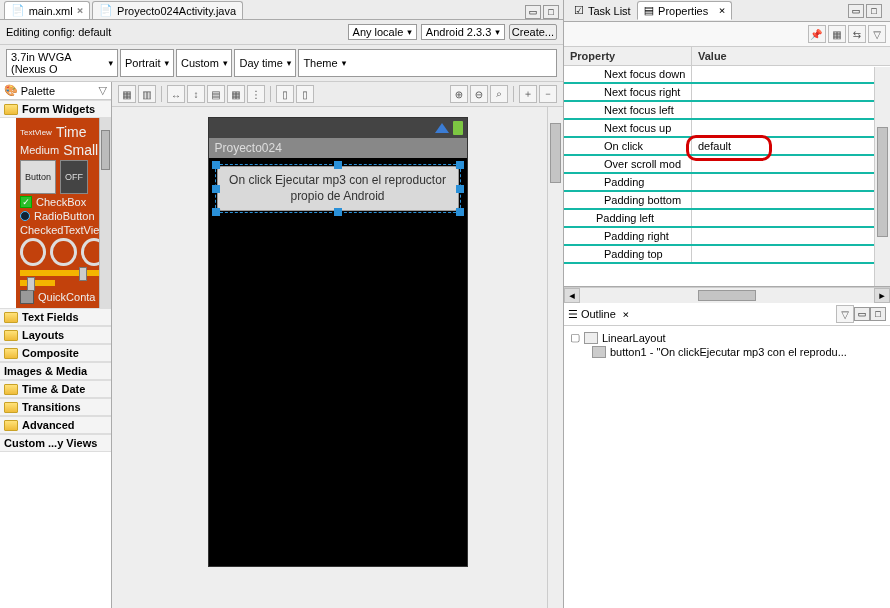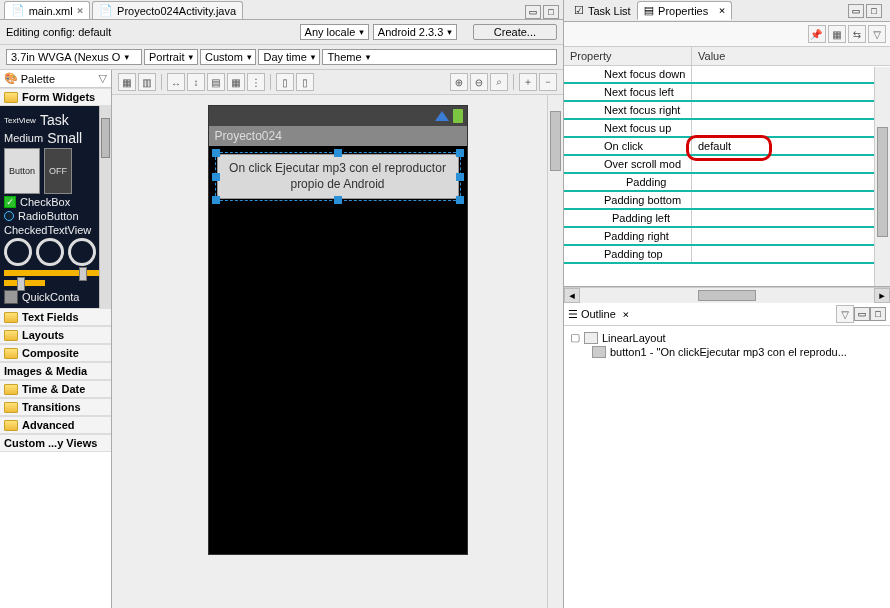--- a/index.html
+++ b/index.html
@@ -13,35 +13,35 @@
 .tab.active { background: #fff; }
 .tab .close-x { font-weight: bold; color: #888; }
 .win-btns { margin-left: auto; display: flex; gap: 2px; padding-right: 4px; }
 .win-btn { width: 16px; height: 14px; border: 1px solid #999; background: #eee; font-size: 9px; text-align: center; line-height: 12px; }
 
 
 .config-row { display: flex; align-items: center; gap: 4px; padding: 4px 6px; border-bottom: 1px solid #ccc; }
 .config-label { margin-right: auto; }
 .dropdown { border: 1px solid #999; background: #fff; padding: 1px 4px; display: inline-flex; align-items: center; gap: 2px; }
 .dropdown::after { content: "▾"; font-size: 9px; margin-left: 2px; }
-.btn { border: 1px solid #999; background: #eee; padding: 1px 20px; border-radius: 2px; margin-left: 12px; }
+.btn { border: 1px solid #999; background: #eee; padding: 1px 2px; border-radius: 2px; }
 
 .device-row { display: flex; gap: 2px; padding: 4px 6px; border-bottom: 1px solid #ccc; }
 .device-row .dropdown { flex-shrink: 0; }
 
 
 .editor-body { flex: 1; display: flex; overflow: hidden; }
 .palette { width: 112px; border-right: 1px solid #aaa; display: flex; flex-direction: column; background: #fff; }
 .palette-header { display: flex; align-items: center; padding: 2px 4px; border-bottom: 1px solid #ccc; }
 .palette-header .triangle { color: #666; margin-left: auto; }
 .pal-cat { display: flex; align-items: center; gap: 4px; padding: 2px 4px; border-top: 1px solid #ddd; border-bottom: 1px solid #ddd; background: #f4f4f4; font-weight: bold; }
 .folder-icon { width: 14px; height: 11px; background: linear-gradient(#ffe27a,#efbc3a); border: 1px solid #c9a227; border-radius: 1px; }
-.form-widgets-area { background: #0f172a; color: #eee; padding: 4px; position: relative; }
+.form-widgets-area { background: #c2410c; color: #eee; padding: 4px; position: relative; margin-left: 16px; }
 .fw-row { display: flex; align-items: center; gap: 4px; margin: 2px 0; }
-.chipbtn { background:#ddd; color:#222; padding:17px 4px; border:1px solid #888; font-size:9px; }
+.chipbtn { background:#ddd; color:#222; padding:11px 4px; border:1px solid #888; font-size:9px; }
 .checkbox-sample { display:inline-block; width:12px; height:12px; background:#2bbf2b; border:1px solid #0a0; color:#fff; font-size:9px; text-align:center; line-height:10px; }
 .radio-sample { display:inline-block; width:10px; height:10px; border:1px solid #4bf; border-radius:50%; background:#123; }
 .knob-row { display:flex; gap:4px; }
 .knob { width:28px; height:28px; border:3px solid #ddd; border-radius:50%; }
 .slider-bar { height:6px; background:#f4b400; margin:4px 0; position:relative; }
 .slider-bar::after { content:""; position:absolute; right:20px; top:-3px; width:6px; height:12px; background:#ccc; border:1px solid #777; }
 .quick-row { display:flex; align-items:center; gap:4px; }
 .quick-sq { width:14px; height:14px; background:#999; border:1px solid #555; }
 
 
@@ -63,21 +63,21 @@
 .h-ml{top:50%;left:-4px;margin-top:-4px}.h-mr{top:50%;right:-4px;margin-top:-4px}
 .vscroll { position:absolute; right:0; top:0; bottom:0; width:16px; background:#eee; border-left:1px solid #ccc; }
 .vscroll .thumb { background:#c4c4c4; border:1px solid #999; margin:16px 2px; height:60px; }
 
 
 .rp-tabs { display:flex; align-items:center; border-bottom:1px solid #aaa; padding:2px 4px; height:22px; }
 .rp-tab { display:flex; align-items:center; gap:4px; padding:2px 6px; }
 .rp-tab.active { background:#fff; border:1px solid #aaa; border-bottom:1px solid #fff; border-radius:3px 3px 0 0; }
 .rp-toolbar { display:flex; justify-content:flex-end; gap:2px; padding:3px 4px; border-bottom:1px solid #ccc; background:#f8f8f8; }
 .prop-grid { flex:0 0 240px; overflow:auto; position:relative; border-bottom:1px solid #aaa; background:#fff; }
-.prop-header { display:flex; background:#efefef; border-bottom:1px solid #ccc; font-weight:normal; color:#333; }
+.prop-header { display:flex; background:#efefef; border-bottom:1px solid #ccc; font-weight:bold; color:#333; }
 .prop-header > div { padding:3px 6px; }
 .pcol1 { width:128px; border-right:1px solid #ccc; }
 .pcol2 { flex:1; }
 .prop-row { display:flex; border-bottom:2px solid #14b8a6; }
 .prop-row > div { padding:2px 6px; white-space:nowrap; overflow:hidden; }
 .highlight-oval { position:absolute; border:3px solid #d40000; border-radius:10px; width:86px; height:26px; pointer-events:none; }
 .hscroll { height:16px; background:#eee; border-top:1px solid #ccc; display:flex; }
 .hscroll .lt, .hscroll .rt { width:16px; text-align:center; border:1px solid #bbb; background:#ddd; }
 .hscroll .track { flex:1; position:relative; }
 .hscroll .track .th { position:absolute; left:40%; width:20%; top:2px; bottom:2px; background:#c4c4c4; border:1px solid #999; }
@@ -119,21 +119,21 @@
     <span class="dropdown">
         <span>Any locale</span>
       </span>
     <span class="dropdown">
         <span>Android 2.3.3</span>
       </span>
     <span class="btn">Create...</span>
   </div>
 
   <div class="device-row">
-    <span class="dropdown" style="width:136px">
+    <span class="dropdown" style="width:112px">
         <span>3.7in WVGA (Nexus O</span>
       </span>
     <span class="dropdown">
         <span>Portrait</span>
       </span>
     <span class="dropdown">
         <span>Custom</span>
       </span>
     <span class="dropdown">
         <span>Day time</span>
@@ -150,21 +150,21 @@
         <span>🎨</span>&nbsp;<span>Palette</span>
         <span class="triangle">▽</span>
       </div>
       <div class="pal-cat">
           <span class="folder-icon"></span>
           <span>Form Widgets</span>
         </div>
       <div class="form-widgets-area" style="position:relative">
         <div class="fw-row">
             <span style="font-size:8px">TextView</span> 
-            <span style="font-size:14px">Task</span>
+            <span style="font-size:14px">Time</span>
           </div>
         <div class="fw-row">
             <span>Medium</span> 
             <span style="font-size:14px">Small</span>
           </div>
         <div class="fw-row">
             <span class="chipbtn">Button</span>
             <span class="chipbtn" style="background:#444;color:#ddd">OFF</span>
           </div>
         <div class="fw-row">
@@ -300,49 +300,49 @@
     <div class="prop-header">
       <div class="pcol1">Property</div>
       <div class="pcol2">Value</div>
     </div>
     <div id="prop-rows">
         <div class="prop-row">
           <div class="pcol1" style="padding-left:40px">Next focus down</div>
           <div class="pcol2"></div>
         </div>
         <div class="prop-row">
+          <div class="pcol1" style="padding-left:40px">Next focus right</div>
+          <div class="pcol2"></div>
+        </div>
+        <div class="prop-row">
           <div class="pcol1" style="padding-left:40px">Next focus left</div>
-          <div class="pcol2"></div>
-        </div>
-        <div class="prop-row">
-          <div class="pcol1" style="padding-left:40px">Next focus right</div>
           <div class="pcol2"></div>
         </div>
         <div class="prop-row">
           <div class="pcol1" style="padding-left:40px">Next focus up</div>
           <div class="pcol2"></div>
         </div>
         <div class="prop-row">
           <div class="pcol1" style="padding-left:40px">On click</div>
           <div class="pcol2">default</div>
         </div>
         <div class="prop-row">
           <div class="pcol1" style="padding-left:40px">Over scroll mod</div>
           <div class="pcol2"></div>
         </div>
         <div class="prop-row">
-          <div class="pcol1" style="padding-left:62px">Padding</div>
+          <div class="pcol1" style="padding-left:40px">Padding</div>
           <div class="pcol2"></div>
         </div>
         <div class="prop-row">
           <div class="pcol1" style="padding-left:40px">Padding bottom</div>
           <div class="pcol2"></div>
         </div>
         <div class="prop-row">
-          <div class="pcol1" style="padding-left:48px">Padding left</div>
+          <div class="pcol1" style="padding-left:32px">Padding left</div>
           <div class="pcol2"></div>
         </div>
         <div class="prop-row">
           <div class="pcol1" style="padding-left:40px">Padding right</div>
           <div class="pcol2"></div>
         </div>
         <div class="prop-row">
           <div class="pcol1" style="padding-left:40px">Padding top</div>
           <div class="pcol2"></div>
         </div>

